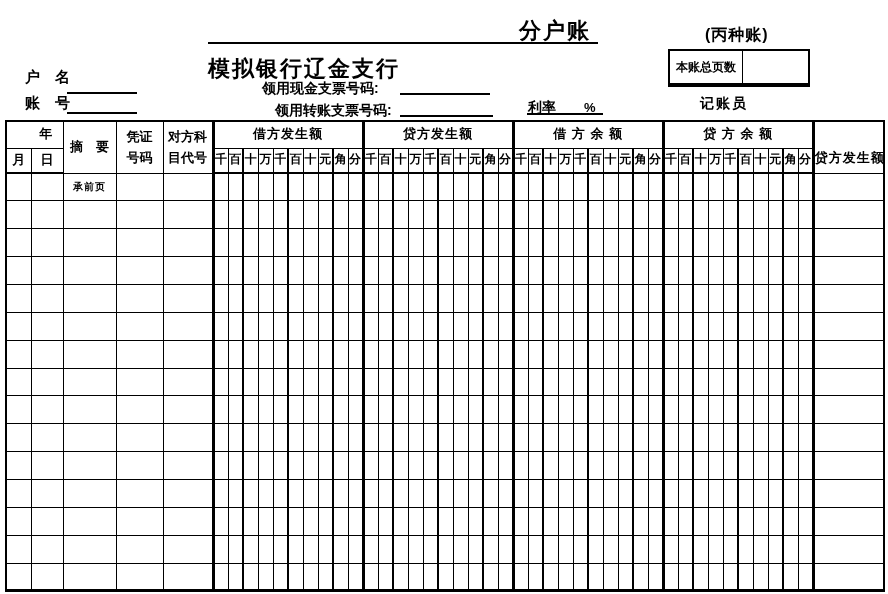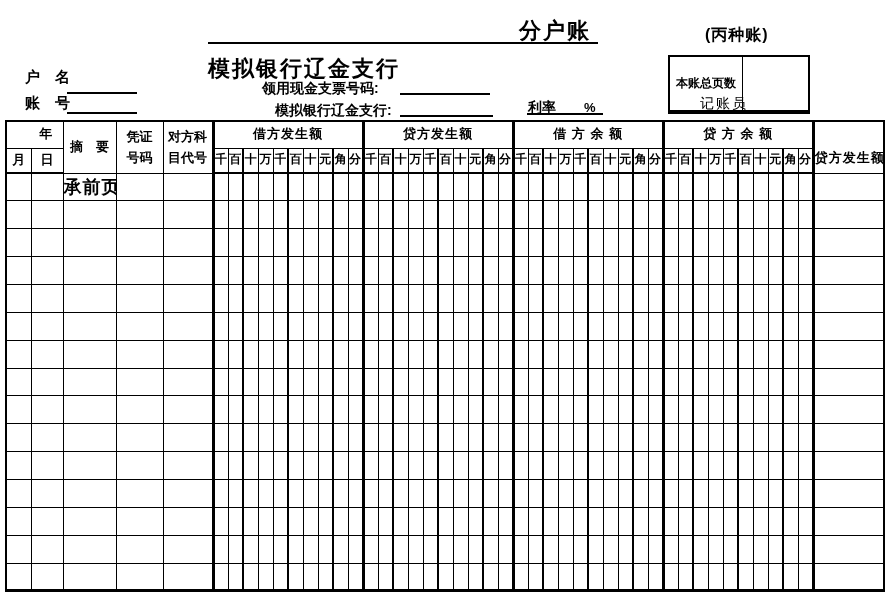--- a/index.html
+++ b/index.html
@@ -1,30 +1,30 @@
 <!DOCTYPE html>
 <html><head>
 <meta charset="utf-8">
 <style>
   html,body{margin:0;padding:0;background:#fff;}
   #page{position:relative;width:888px;height:594px;background:#fff;color:#000;
         font-family:"Liberation Sans",sans-serif;overflow:hidden;}
   .abs{position:absolute;}
-  .b{font-weight:normal;}
+  .b{font-weight:bold;}
   .rule{position:absolute;height:2px;background:#000;}
 
   
   .title{font-size:22px;font-weight:bold;letter-spacing:2px;white-space:nowrap;}
   .note{font-size:16px;font-weight:bold;letter-spacing:1px;text-align:right;}
   .fieldlbl{font-size:15px;font-weight:bold;white-space:nowrap;}
   .chklbl{font-size:14px;font-weight:bold;white-space:nowrap;}
 
   
-  .pagesbox{position:absolute;left:668px;top:49px;width:142px;height:59px;
-            border:2px solid #000;box-sizing:border-box;display:flex;flex-direction:column;margin-top:6px;}
+  .pagesbox{position:absolute;left:668px;top:49px;width:142px;height:38px;
+            border:2px solid #000;box-sizing:border-box;display:flex;flex-direction:column;}
   .pagesrow{flex:1;display:flex;}
   .pagesrow.first{border-bottom:2px solid #000;}
   .pageslbl{width:72px;border-right:1px solid #000;display:flex;align-items:center;
             justify-content:center;font-size:12px;font-weight:bold;white-space:nowrap;}
   .pagesval{flex:1;}
 
   
   #tablewrap{position:absolute;left:5px;top:120px;}
   table{border-collapse:collapse;table-layout:fixed;width:878px;
         border:2px solid #000;border-bottom:3px solid #000;}
@@ -34,21 +34,21 @@
   tr.r2{height:25px;}
   tr.r2 th{border-bottom:2px solid #000;}
   tbody tr{height:27.87px;}
   .bl2{border-left:2px solid #000 !important;}
   .bl3{border-left:3px solid #000 !important;}
   .digit-th{font-size:12px;}
   .two-line{line-height:21px;}
   .year-th{text-indent:22px;}
   .reviewer-th{vertical-align:bottom;padding-bottom:7px;letter-spacing:1px;}
   .group-th{letter-spacing:1px;}
-  .summary-data{font-size:18px;letter-spacing:1px;}
+  .summary-data{font-size:10px;letter-spacing:1px;}
 </style>
 </head>
 <body>
 
 <div id="page">
 
   <div class="abs title" style="left:208px;top:16px;margin-top:38px;">模拟银行辽金支行</div>
   <div class="abs title" style="left:519px;top:16px;">分户账</div>
   <div class="rule" style="left:208px;top:42px;width:390px;"></div>
   <div class="abs note" style="left:705px;top:25px;">(丙种账)</div>
@@ -61,21 +61,21 @@
   </div>
   <div class="abs b" style="left:700px;top:95px;font-size:14px;letter-spacing:2px;">记账员</div>
 
   <div class="abs fieldlbl" style="left:25px;top:68px;">户　名</div>
   <div class="rule" style="left:67px;top:92px;width:70px;"></div>
   <div class="abs fieldlbl" style="left:25px;top:94px;">账　号</div>
   <div class="rule" style="left:67px;top:112px;width:70px;"></div>
 
   <div class="abs chklbl" style="left:262px;top:80px;">领用现金支票号码:</div>
   <div class="rule" style="left:400px;top:93px;width:90px;"></div>
-  <div class="abs chklbl" style="left:275px;top:102px;">模拟银行辽金支行:</div>
+  <div class="abs chklbl" style="left:275px;top:102px;">领用转账支票号码:</div>
   <div class="rule" style="left:400px;top:115px;width:93px;"></div>
 
   <div class="abs chklbl" style="left:528px;top:99px;">利率</div>
   <div class="abs chklbl" style="left:584px;top:100px;font-size:13px;">%</div>
   <div class="rule" style="left:527px;top:113px;width:76px;"></div>
 
   <div id="tablewrap">
     <table>
       <colgroup id="cols">
           <col style="width: 25px;">

